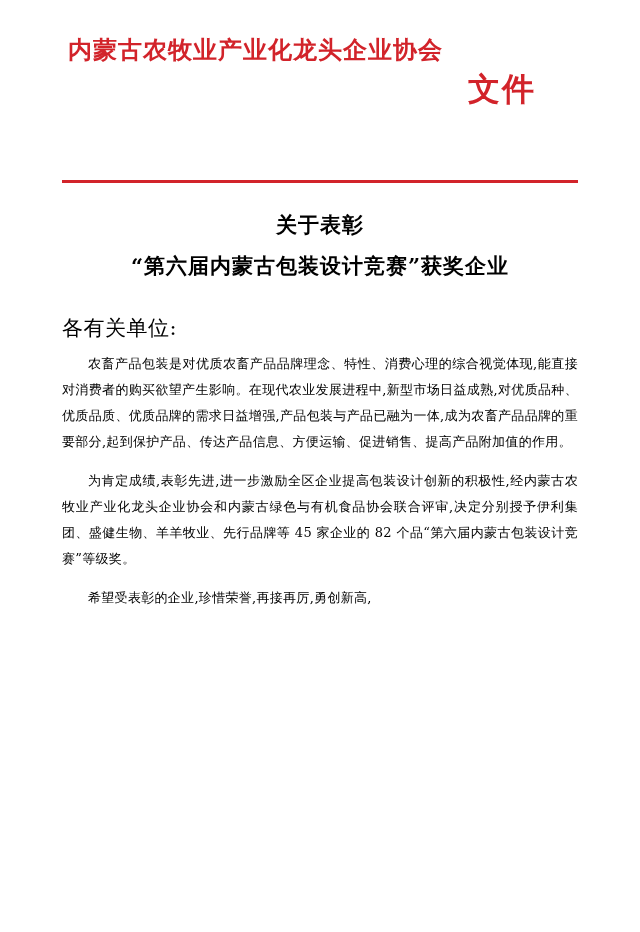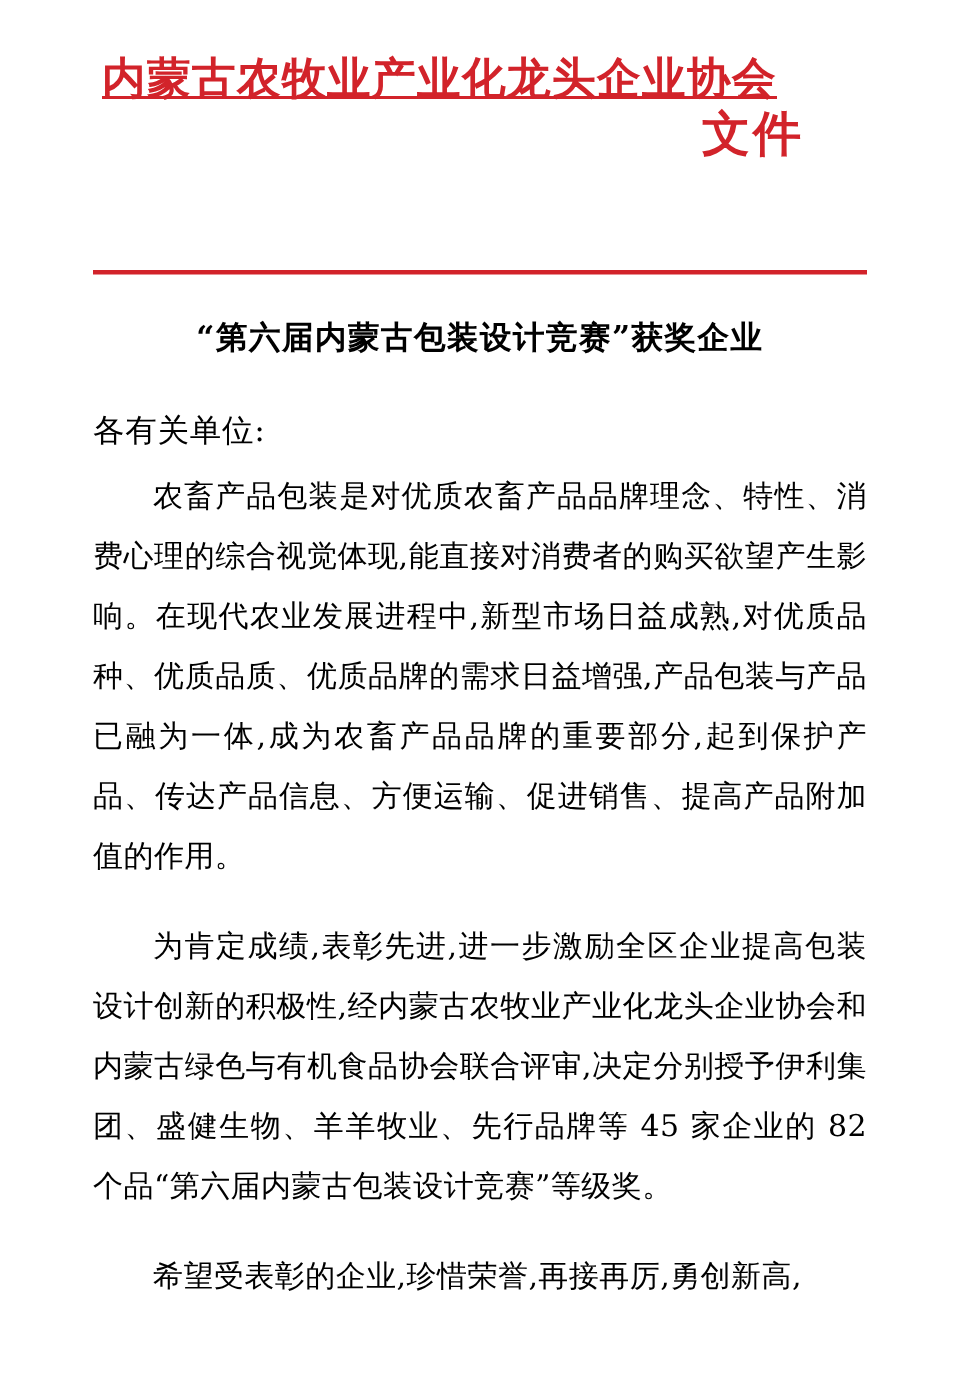--- a/index.html
+++ b/index.html
@@ -31,23 +31,22 @@
   }
   .lh-line {
     color: #d2232a;
     font-family: "DejaVu Serif", "Liberation Serif", serif;
     font-weight: bold;
     letter-spacing: 1px;
     white-space: nowrap;
     line-height: 1.0;
   }
   .lh-line1 {
-    font-size: 29px;
+    font-size: 24px;
     margin-left: 6px;
-    text-decoration: underline;
   }
   .lh-line2 {
     font-size: 29px;
     margin-left: 6px;
     margin-top: 26px;
   }
   .lh-wen {
     position: absolute;
     right: 42px;
     top: 68px;
@@ -77,21 +76,21 @@
     display: block;
   }
   
   .salutation {
     font-size: 21px;
     line-height: 1.9;
     margin-top: 22px;
     letter-spacing: 0.5px;
   }
   .para {
-    font-size: 20px;
+    font-size: 13px;
     line-height: 2.0;
     text-indent: 2em;
     text-align: justify;
     letter-spacing: 0.3px;
     margin-top: 2px;
   }
   .para + .para {
     margin-top: 4px;
   }
 </style>
@@ -101,20 +100,21 @@
 <div class="page">
 
   <div class="letterhead">
     <div class="lh-line lh-line1">内蒙古农牧业产业化龙头企业协会</div>
     <div class="lh-wen">文件</div>
   </div>
 
   <div class="red-rule"></div>
 
   <div class="doc-title">
+    <span class="t-line">关于表彰</span>
     <span class="t-line">“第六届内蒙古包装设计竞赛”获奖企业</span>
   </div>
 
   <div class="salutation">各有关单位:</div>
 
   <p class="para">农畜产品包装是对优质农畜产品品牌理念、特性、消费心理的综合视觉体现,能直接对消费者的购买欲望产生影响。在现代农业发展进程中,新型市场日益成熟,对优质品种、优质品质、优质品牌的需求日益增强,产品包装与产品已融为一体,成为农畜产品品牌的重要部分,起到保护产品、传达产品信息、方便运输、促进销售、提高产品附加值的作用。</p>
   <p class="para">为肯定成绩,表彰先进,进一步激励全区企业提高包装设计创新的积极性,经内蒙古农牧业产业化龙头企业协会和内蒙古绿色与有机食品协会联合评审,决定分别授予伊利集团、盛健生物、羊羊牧业、先行品牌等 45 家企业的 82 个品“第六届内蒙古包装设计竞赛”等级奖。</p>
   <p class="para">希望受表彰的企业,珍惜荣誉,再接再厉,勇创新高,</p>
 
 </div>

